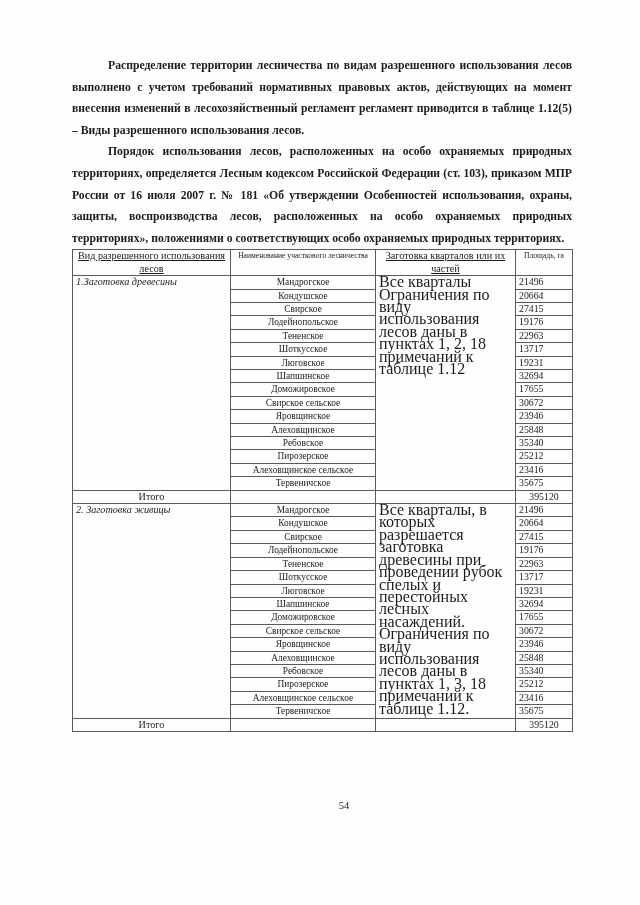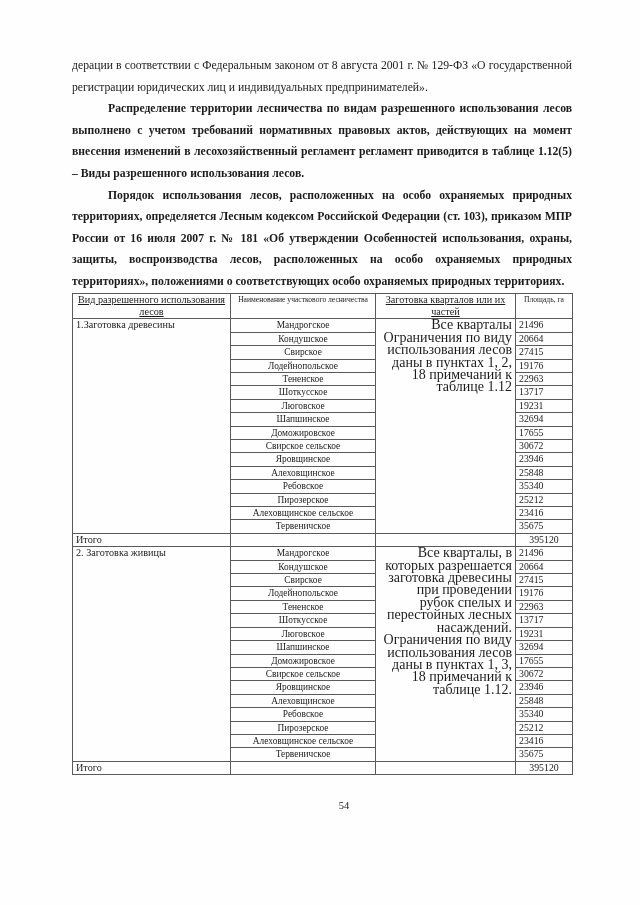--- a/index.html
+++ b/index.html
@@ -82,43 +82,44 @@
     padding: 3px 4px;
     vertical-align: middle;
   }
   td.cat {
     font-size: 10.2px;
     padding-top: 1px;
     padding-left: 4px;
     line-height: 13px;
     text-align: left;
     vertical-align: top;
+    font-style: italic;
   }
   td.name {
     font-size: 9.4px;
     text-align: center;
     padding-left: 6px;
     height: 12.4px;
   }
   td.desc {
-    font-size: 14px;
+    font-size: 16px;
     line-height: 14.2px;
-    text-align: right;
+    text-align: left;
     padding: 1px 4px 0 5px;
     vertical-align: top;
   }
   td.area {
     font-size: 9.8px;
     text-align: left;
     padding-right: 4px;
     height: 12.4px;
   }
   td.total-label {
     font-size: 10.2px;
-    text-align: left;
+    text-align: center;
     padding-left: 4px;
     line-height: 14px;
   }
   td.total-area {
     font-size: 9.8px;
     text-align: center;
     padding-right: 4px;
     line-height: 14px;
   }
   td.blank { }
@@ -132,21 +133,20 @@
     color: #1c1c1c;
     padding-left: 32px;
   }
 </style>
 </head>
 <body>
 
 <div class="page">
   <div class="content">
 
-    <p class="para">дерации в соответствии с Федеральным законом от 8 августа 2001 г. № 129-ФЗ «О государственной регистрации юридических лиц и индивидуальных предпринимателей».</p>
     <p class="para indent">Распределение территории лесничества по видам разрешенного использования лесов выполнено с учетом требований нормативных правовых актов, действующих на момент внесения изменений в лесохозяйственный регламент регламент приводится в таблице 1.12(5) – Виды разрешенного использования лесов.</p>
     <p class="para indent">Порядок использования лесов, расположенных на особо охраняемых природных территориях, определяется Лесным кодексом Российской Федерации (ст. 103), приказом МПР России от 16 июля 2007 г. № 181 «Об утверждении Особенностей использования, охраны, защиты, воспроизводства лесов, расположенных на особо охраняемых природных территориях»,  положениями о соответствующих особо охраняемых природных территориях.</p>
 
 
     <table class="tbl">
       <colgroup>
         <col class="c1">
           <col class="c2">
           <col class="c3">
           <col class="c4">

